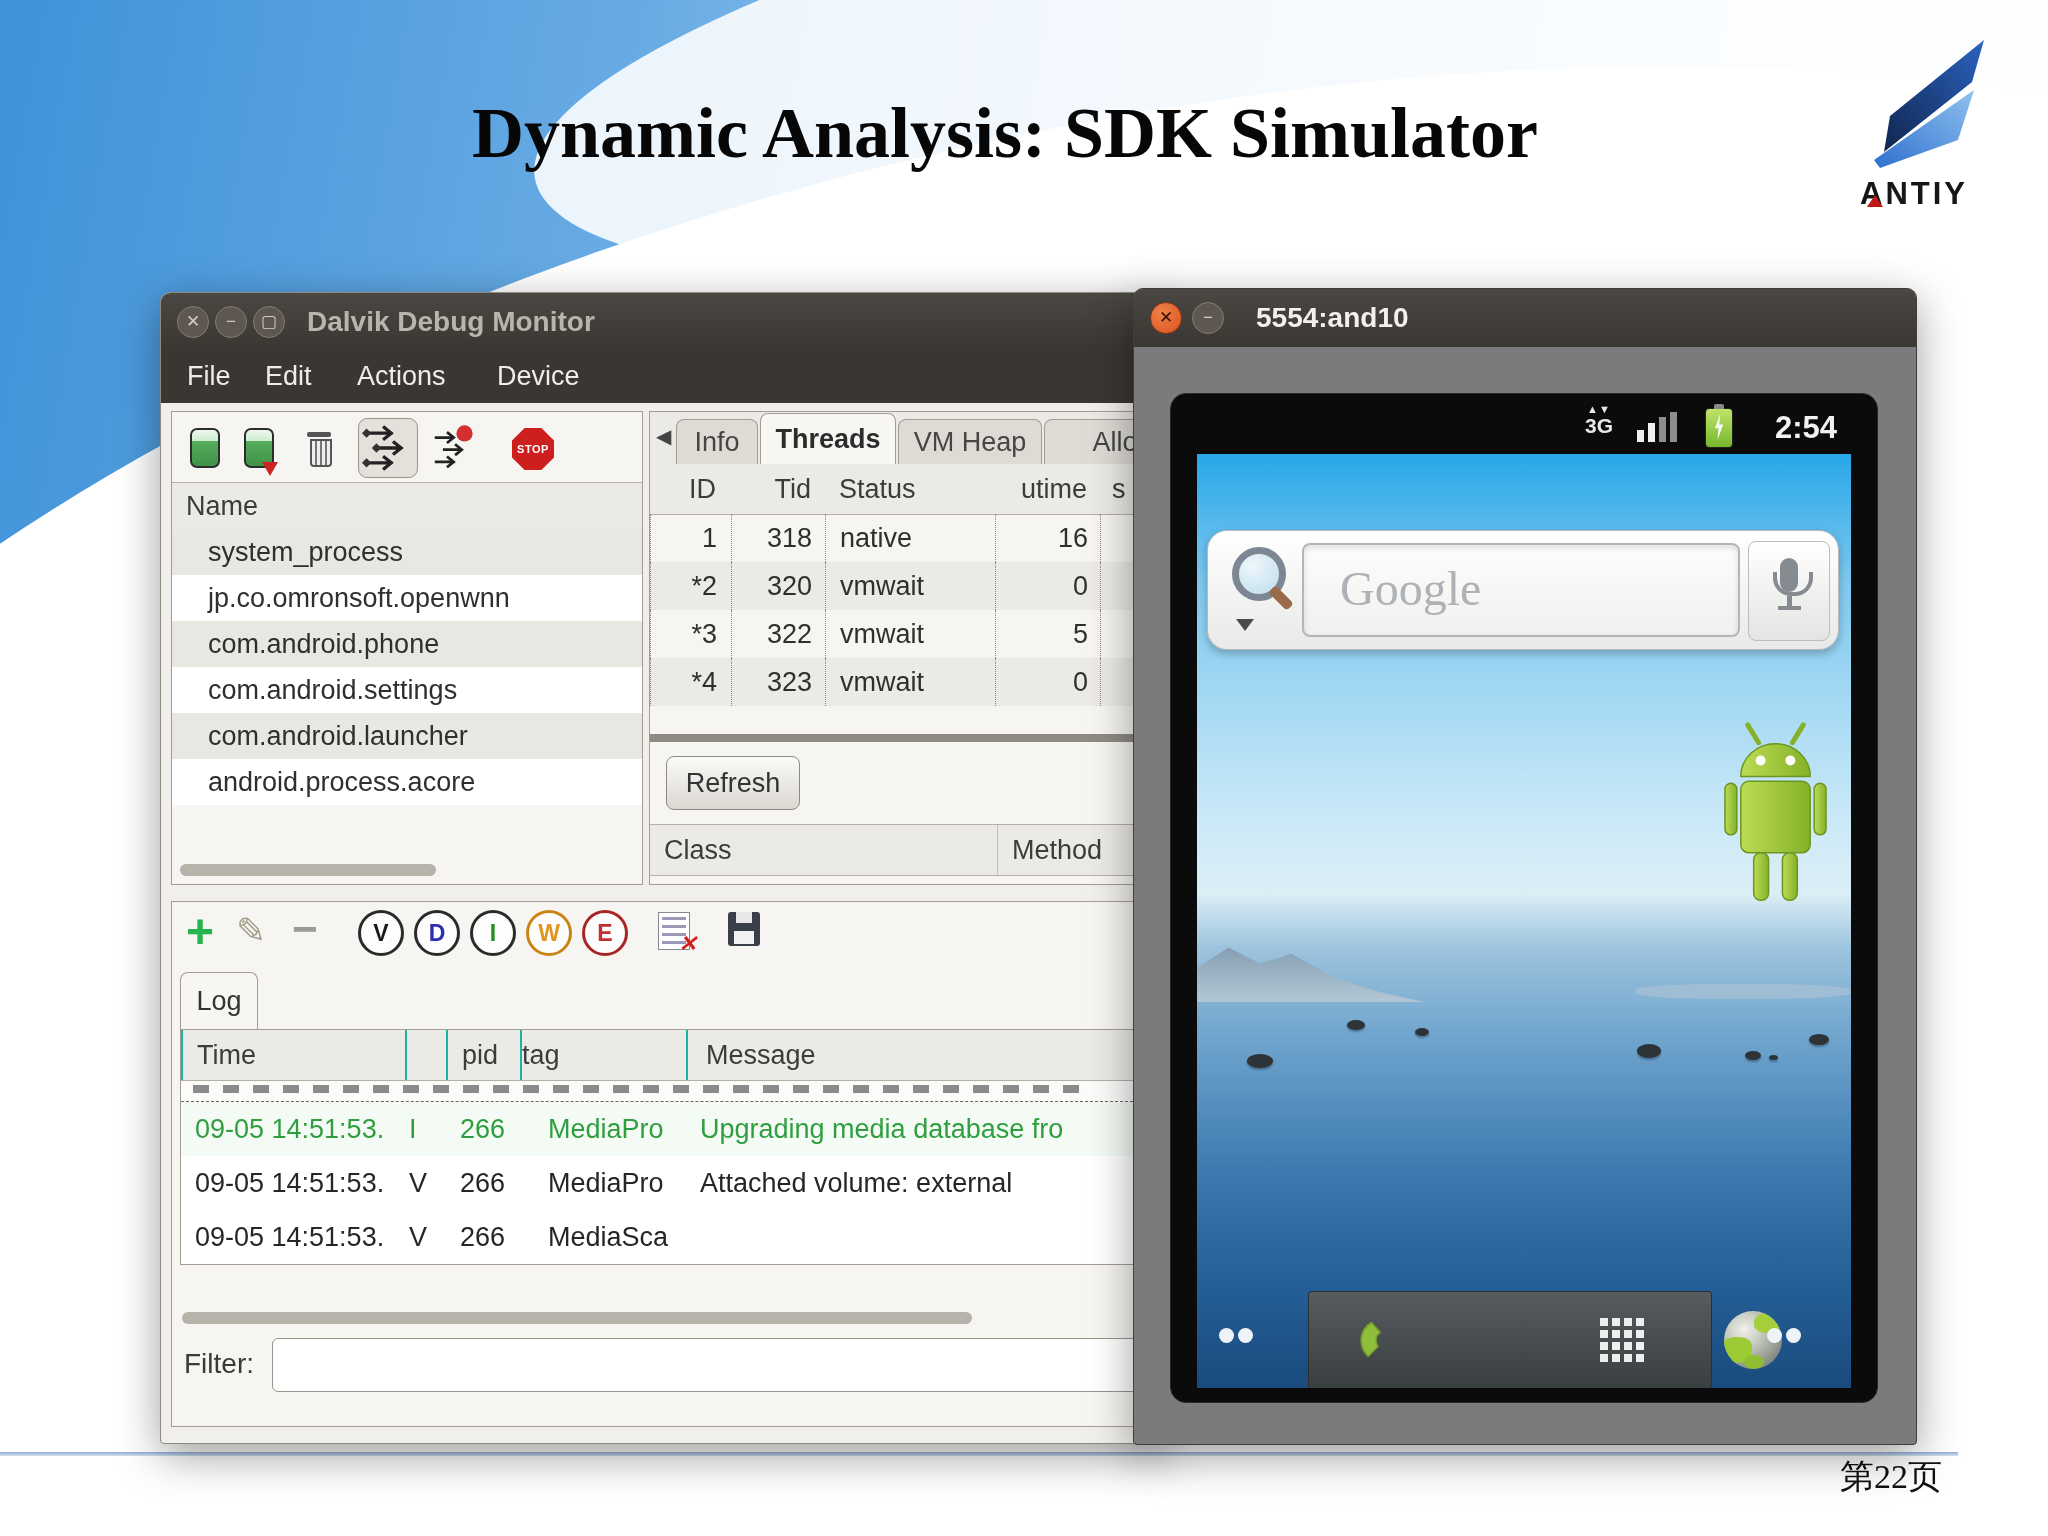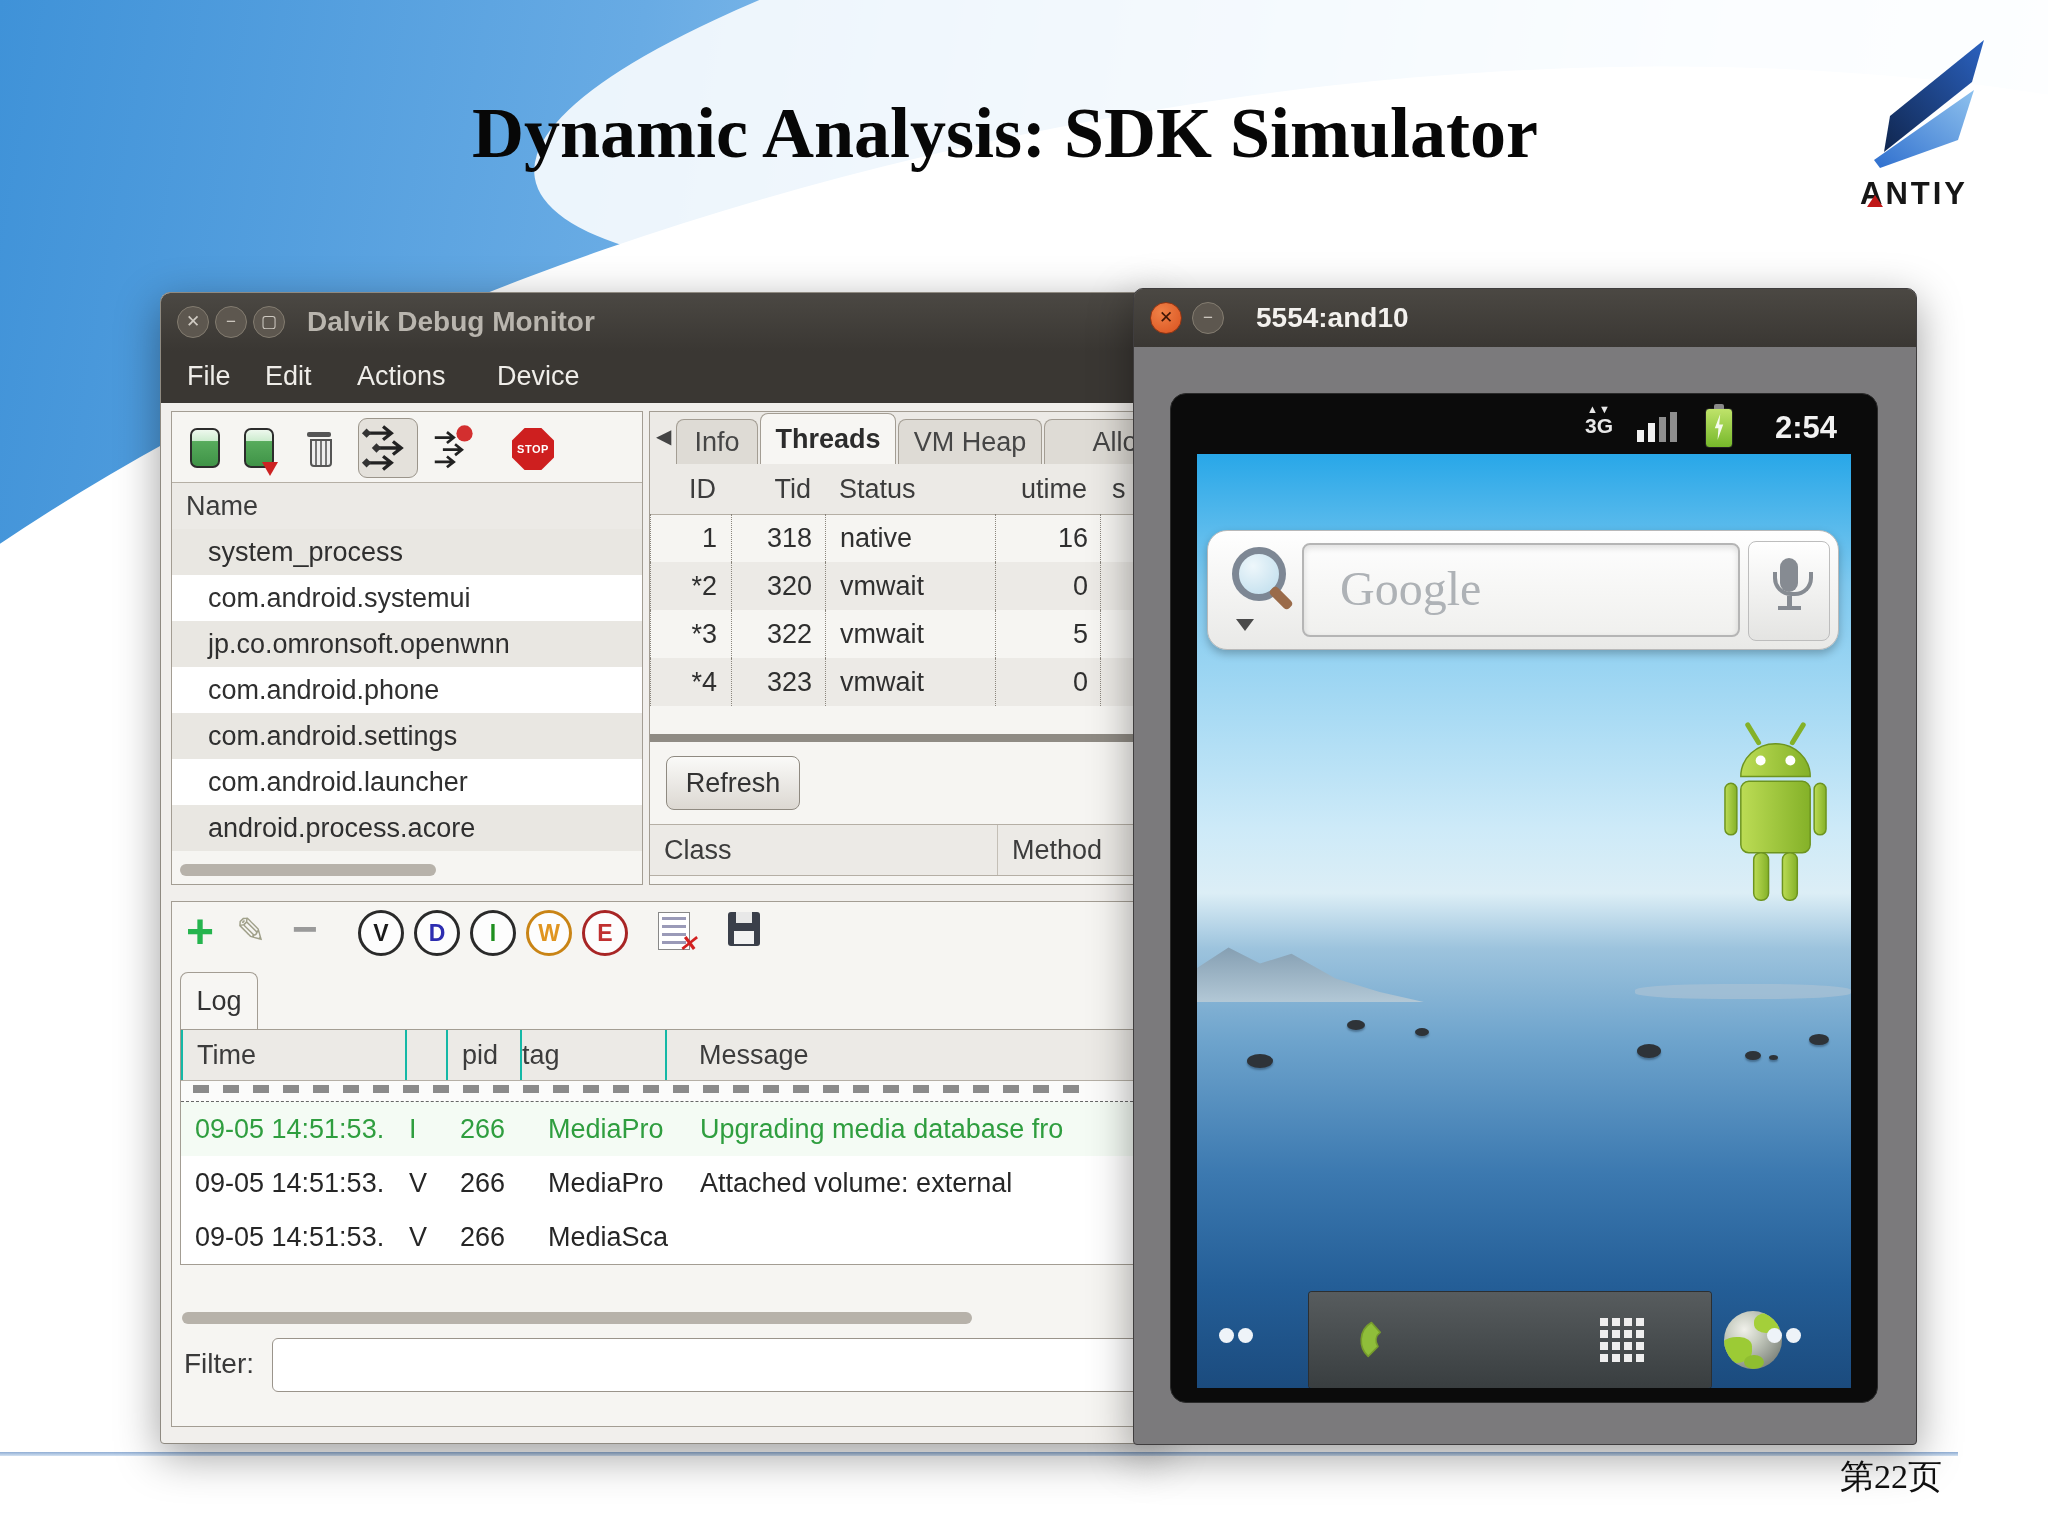--- a/index.html
+++ b/index.html
@@ -255,21 +255,20 @@
                 <path d="M5 28h14m-5-4l5 4-5 4"></path>
             </g>
             <circle cx="27" cy="7" r="6" fill="#d32f2f"></circle>
           </svg>
         </span>
         <span class="stop-octagon" style="left:330px">STOP</span>
       </div>
       <div class="list-header">Name</div>
       <div class="proc-rows">
         <div class="proc-row">system_process</div>
-        <div class="proc-row">com.android.systemui</div>
         <div class="proc-row">jp.co.omronsoft.openwnn</div>
         <div class="proc-row">com.android.phone</div>
         <div class="proc-row">com.android.settings</div>
         <div class="proc-row">com.android.launcher</div>
         <div class="proc-row">android.process.acore</div>
       </div>
       <div class="hscroll" style="left:8px;bottom:8px;width:256px"></div>
     </div>
 
     <div class="panel p-right">
@@ -343,21 +342,21 @@
         </span>
       </div>
       <div class="log-tab">Log</div>
 
       <div class="log-table">
         <div class="log-th">
           <span class="th-cell" style="left:0;width:210px;padding-left:14px">Time</span>
           <span class="th-cell" style="left:224px;width:40px"></span>
           <span class="th-cell" style="left:265px;width:74px;padding-left:14px">pid</span>
           <span class="th-cell" style="left:339px;width:138px;">tag</span>
-          <span class="th-cell" style="left:484px;width:300px;padding-left:32px">Message</span>
+          <span class="th-cell" style="left:505px;width:300px;padding-left:18px">Message</span>
         </div>
 
         <div class="log-row clipped">
           <span class="clip-marks"></span>
         </div>
 
         <div class="log-row green">
           <span class="c" style="left:14px;width:196px">09-05 14:51:53.</span>
           <span class="c" style="left:228px;width:34px">I</span>
           <span class="c" style="left:279px;width:70px">266</span>

